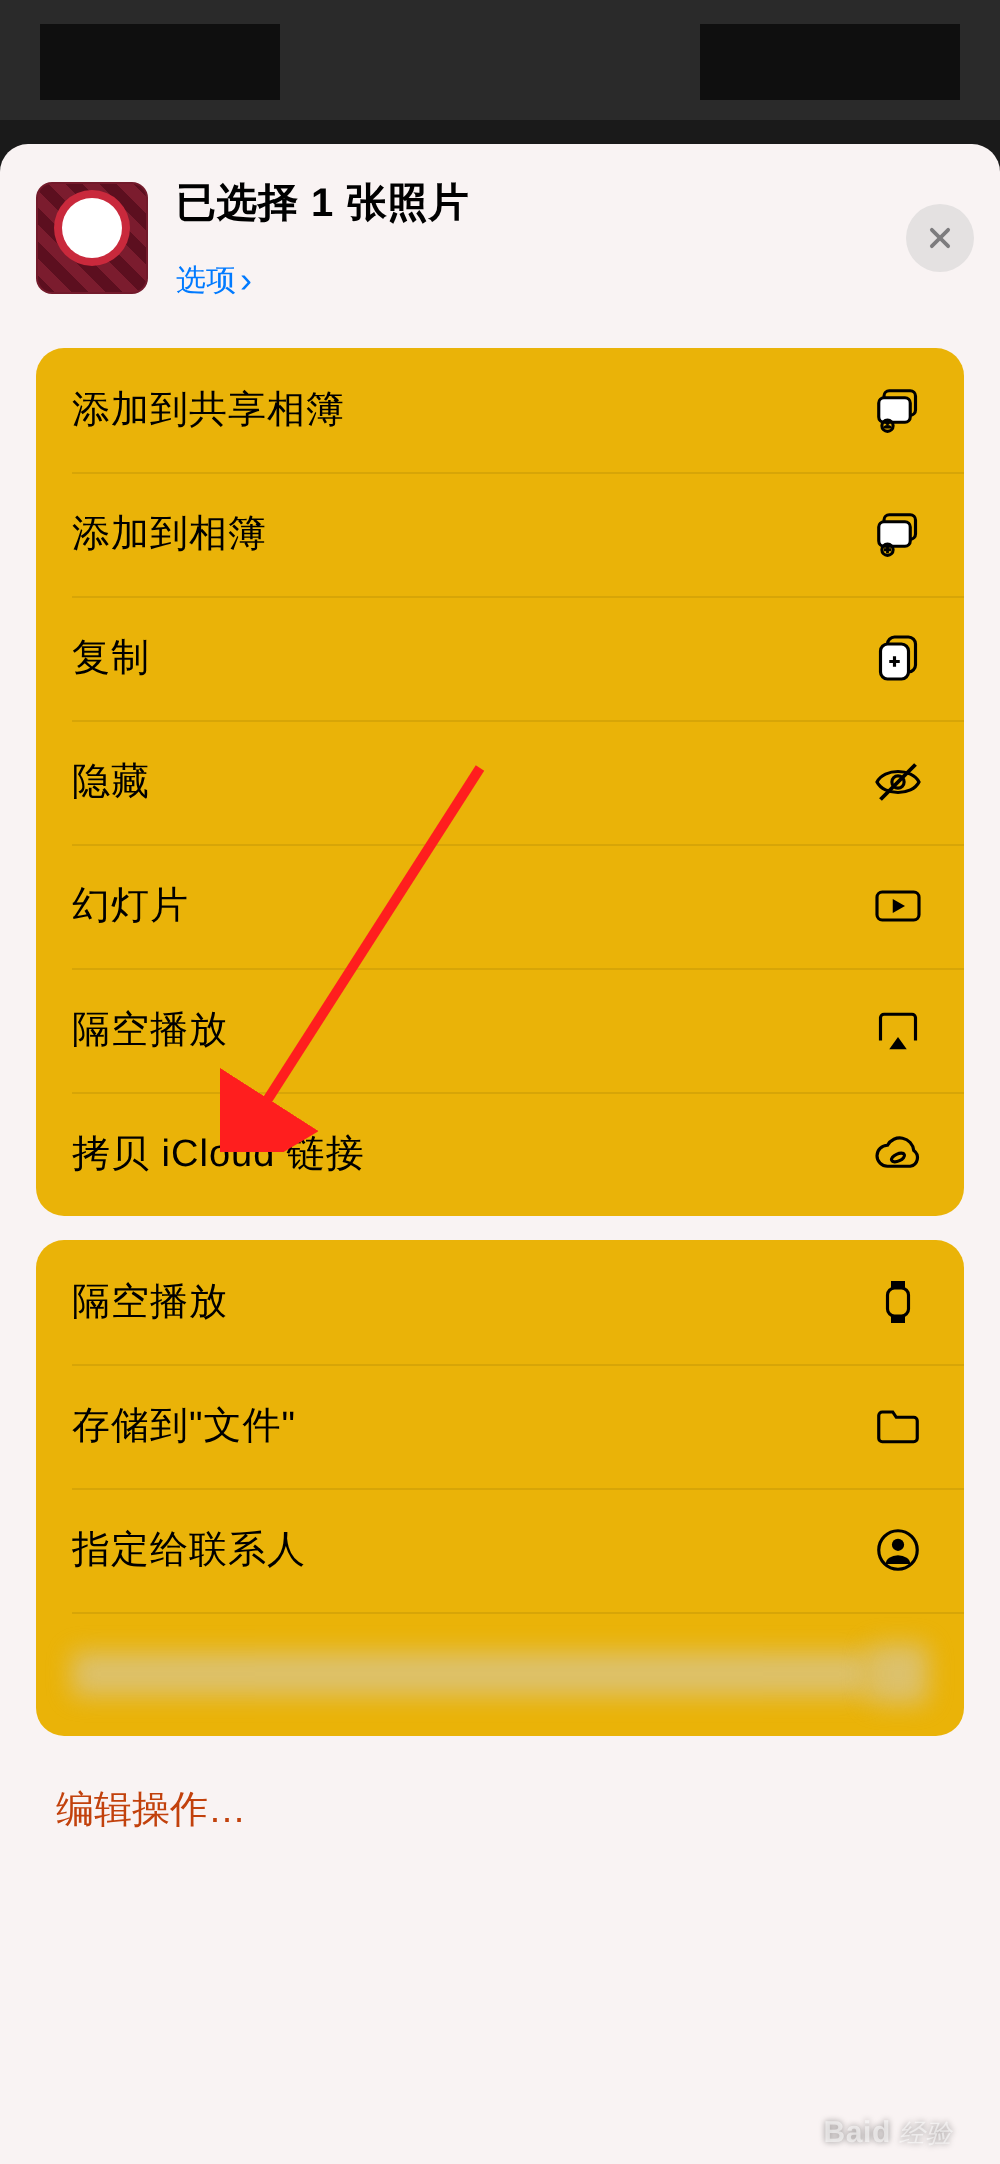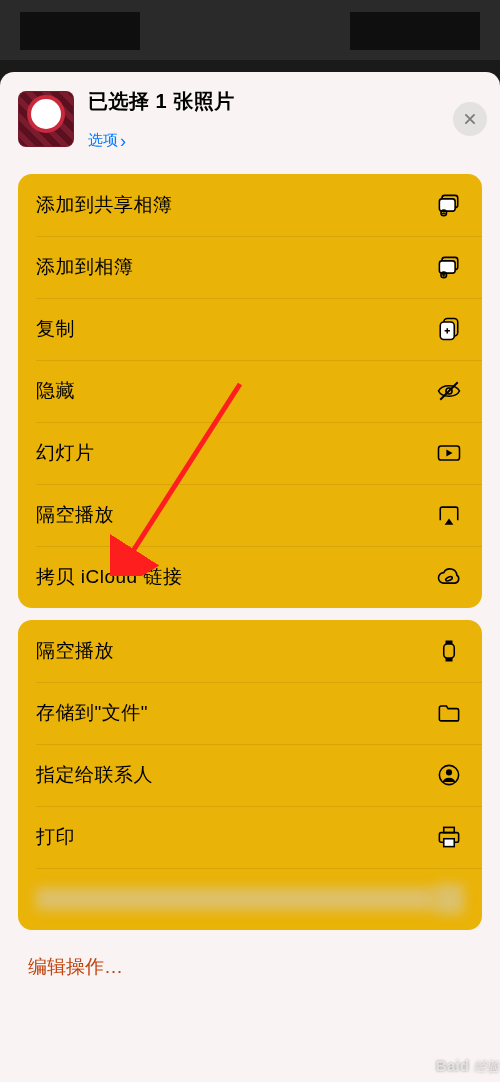--- a/index.html
+++ b/index.html
@@ -119,21 +119,21 @@
     .arrow-annotation {
       position: absolute;
       left: 110px;
       top: 376px;
       width: 140px;
       height: 200px;
       pointer-events: none;
     }
     .watermark {
       position: absolute;
-      right: 0;
+      right: 24px;
       bottom: 6px;
       color: rgba(255,255,255,0.55);
       font-size: 13px;
       font-style: italic;
       text-shadow: 0 0 3px rgba(0,0,0,0.4);
       letter-spacing: 0.3px;
     }
     .watermark .brand { font-size: 15px; font-weight: 600; font-style: normal; }
   </style>
 </head>
@@ -253,30 +253,20 @@
           </svg>
       </div>
     </div>
     <div class="row">
       <div class="row-label">指定给联系人</div>
       <div class="row-icon">
         <svg viewBox="0 0 32 32" fill="none" stroke="currentColor" stroke-width="1.8">
             <circle cx="16" cy="16" r="11"></circle>
             <circle cx="16" cy="13" r="3.5" fill="currentColor" stroke="none"></circle>
             <path d="M9 24 a7 5 0 0 1 14 0" fill="currentColor" stroke="none"></path>
-          </svg>
-      </div>
-    </div>
-    <div class="row">
-      <div class="row-label">打印</div>
-      <div class="row-icon">
-        <svg viewBox="0 0 32 32" fill="none" stroke="currentColor" stroke-width="1.8">
-            <rect x="5" y="11" width="22" height="11" rx="2"></rect>
-            <rect x="10" y="5" width="12" height="6"></rect>
-            <rect x="10" y="18" width="12" height="9" fill="#fff"></rect>
           </svg>
       </div>
     </div>
     <div class="row hidden-item">
       <div class="row-label">XXXXXX</div>
       <div class="row-icon"></div>
     </div>
   </div>
 
   <div class="edit-actions">编辑操作…</div>

